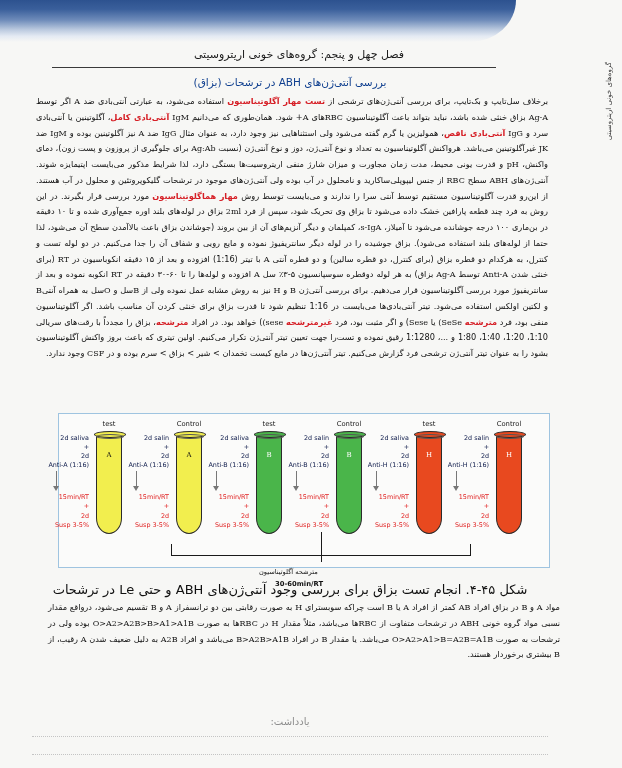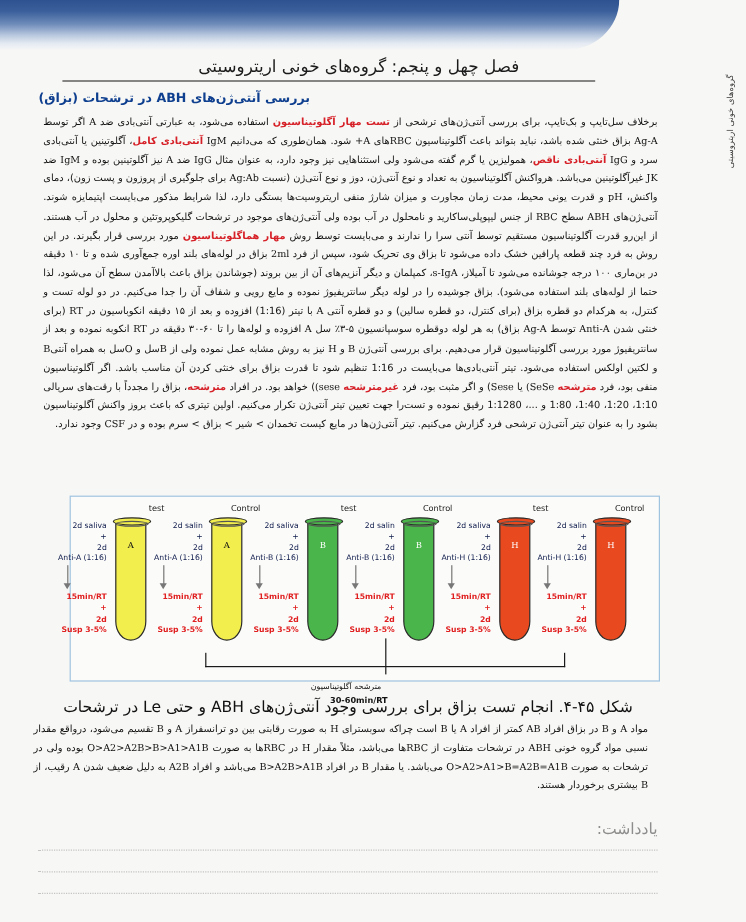--- a/index.html
+++ b/index.html
@@ -31,21 +31,21 @@
     border-bottom-right-radius: 46px 42px;
   }
 
   
   #running-header {
     position: absolute;
     top: 48px;
     left: 50px;
     width: 498px;
     text-align: center;
-    font-size: 14px;
+    font-size: 11px;
     color: #1a1a1a;
     letter-spacing: 0;
   }
   #header-rule {
     position: absolute;
     top: 67px;
     left: 52px;
     width: 444px;
     height: 1px;
     background: #3a3a3a;
@@ -75,23 +75,23 @@
   #content {
     position: absolute;
     top: 76px;
     left: 32px;
     width: 516px;
   }
 
   h2#section-heading {
     margin: 0 0 6px 0;
     font-size: 10.5px;
-    font-weight: bold;
+    font-weight: normal;
     color: #0f3f8f;
-    text-align: left;
+    text-align: center;
     direction: rtl;
   }
 
   .para {
     font-size: 8.2px;
     line-height: 1.92;
     color: #111;
     text-align: justify;
     direction: rtl;
     margin: 0 0 4px 4px;
@@ -117,21 +117,21 @@
   }
   .tube-col {
     position: absolute;
     top: 6px;
     width: 0;
   }
   .tube-label {
     position: absolute;
     top: 0;
     width: 56px;
-    text-align: right;
+    text-align: center;
     font-size: 6.8px;
     color: #1a1a1a;
     font-family: "DejaVu Sans", sans-serif;
     direction: ltr;
   }
   .tube {
     position: absolute;
     top: 14px;
     width: 26px;
     height: 100px;
@@ -181,21 +181,21 @@
   .recipe {
     position: absolute;
     font-size: 6.4px;
     line-height: 1.42;
     text-align: right;
     direction: ltr;
     width: 66px;
     font-family: "DejaVu Sans", sans-serif;
   }
   .recipe .top { color: #0d1a4a; }
-  .recipe .bot { color: #e02020; font-weight: bold; }
+  .recipe .bot { color: #e02020; font-weight: normal; }
   .arrow-down {
     width: 1px;
     height: 16px;
     background: #777;
     margin: 1px auto 0 auto;
     position: relative;
   }
   .arrow-down:after {
     content: "";
     position: absolute;
@@ -251,37 +251,38 @@
     text-align: center;
     font-size: 13px;
     color: #111;
     direction: rtl;
   }
 
   
   #lower-para {
     position: absolute;
     top: 600px;
-    left: 24px;
+    left: 44px;
     width: 516px;
   }
 
   
   #notes {
     position: absolute;
     top: 684px;
     left: 32px;
     width: 516px;
   }
   #notes-title {
-    font-size: 13px;
+    font-size: 10px;
     color: #8d8d8d;
-    text-align: right;
+    text-align: center;
     direction: rtl;
     margin-bottom: 9px;
+    margin-top: 32px;
   }
   .note-line {
     height: 0;
     border-top: 1px dotted #c4c4c4;
     margin: 0 0 17px 0;
   }
 </style>
 </head>
 <body>
 

